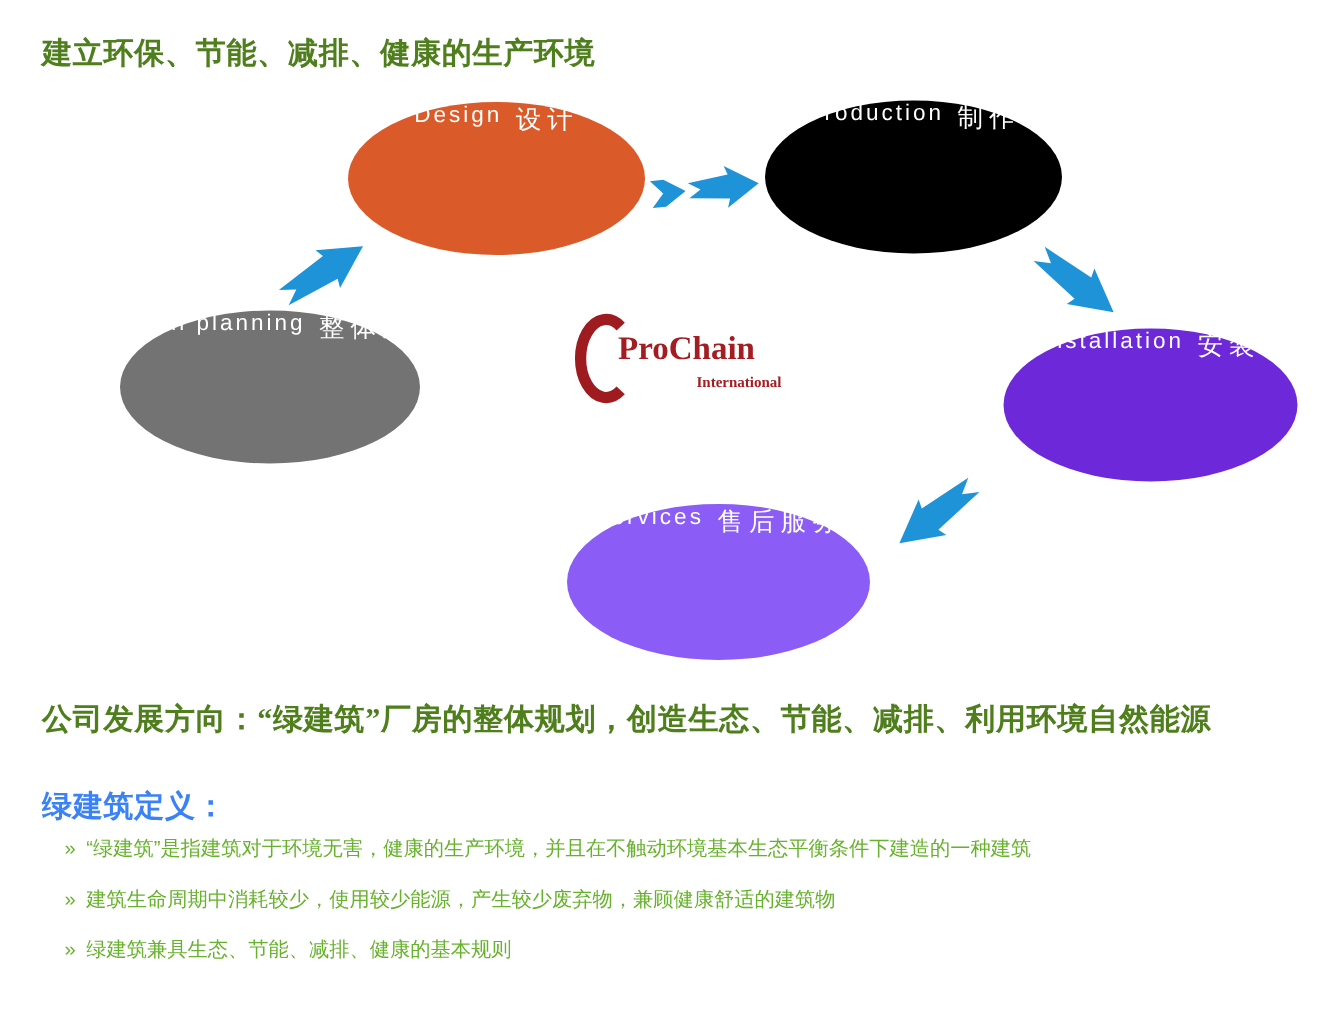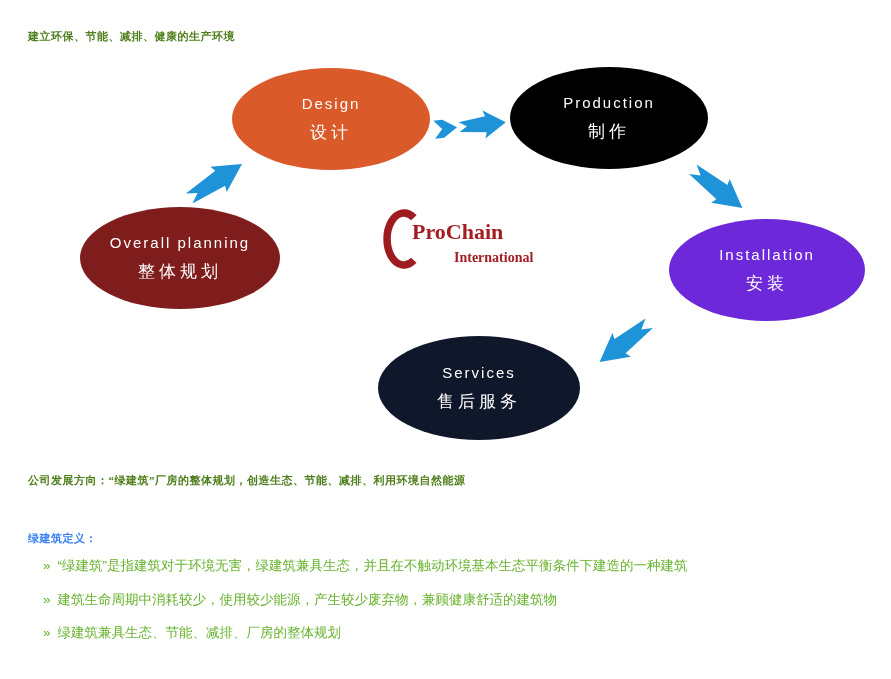--- a/index.html
+++ b/index.html
@@ -1,57 +1,57 @@
 <!DOCTYPE html>
 <html><head>
 <meta charset="utf-8">
 <style>
   html,body{margin:0;padding:0;background:#ffffff;}
   body{width:891px;height:679px;position:relative;overflow:hidden;
        font-family:"Liberation Sans","DejaVu Sans",sans-serif;}
   .abs{position:absolute;}
-  .heading{font-weight:bold;font-size:11px;line-height:20px;letter-spacing:0.5px;font-family:Liberation Serif, serif;}
-  .node{position:absolute;border-radius:50%;display:flex;flex-direction:column;
-        align-items:center;justify-content:center;gap:9px;color:#ffffff;text-align:center;}
+  .heading{font-weight:bold;font-size:20px;line-height:20px;letter-spacing:0.5px;font-family:Liberation Serif, serif;}
+  .node{position:absolute;border-radius:50%;display:flex;flex-direction:row;
+        align-items:flex-start;justify-content:center;gap:9px;color:#ffffff;text-align:center;}
   .node-en{font-size:15px;letter-spacing:2px;white-space:nowrap;}
   .node-zh{font-size:17px;letter-spacing:4px;white-space:nowrap;}
   .arrow-svg{position:absolute;overflow:visible;}
   .logo-name{position:absolute;font-family:"Liberation Serif","DejaVu Serif",serif;
              font-weight:bold;font-size:22px;white-space:nowrap;}
   .logo-sub{position:absolute;font-family:"Liberation Serif","DejaVu Serif",serif;
-            font-weight:bold;font-size:14px;text-align:right;}
+            font-weight:bold;font-size:10px;text-align:right;}
   .bullet-row{position:absolute;font-size:13.5px;line-height:17px;white-space:nowrap;}
   .bullet-marker{display:inline-block;margin-right:7px;font-size:13.5px;}
 </style>
 </head>
 <body>
 
 <div class="abs heading" style="left: 28px; top: 26px; color: rgb(79, 126, 28);">建立环保、节能、减排、健康的生产环境</div>
 
-<div class="node" style="left: 80px; top: 207px; width: 200px; height: 102px; background: #7f1d1d;">
+<div class="node" style="left: 80px; top: 207px; width: 200px; height: 102px; background: #737373;">
   <div class="node-en">Overall planning</div>
   <div class="node-zh">整体规划</div>
 </div>
 
 <div class="node" style="left: 232px; top: 68px; width: 198px; height: 102px; background: rgb(219, 90, 42);">
   <div class="node-en">Design</div>
   <div class="node-zh">设计</div>
 </div>
 
 <div class="node" style="left: 510px; top: 67px; width: 198px; height: 102px; background: #000000;">
   <div class="node-en">Production</div>
   <div class="node-zh">制作</div>
 </div>
 
 <div class="node" style="left: 669px; top: 219px; width: 196px; height: 102px; background: #6d28d9;">
   <div class="node-en">Installation</div>
   <div class="node-zh">安装</div>
 </div>
 
-<div class="node" style="left: 378px; top: 336px; width: 202px; height: 104px; background: #0f172a;">
+<div class="node" style="left: 378px; top: 336px; width: 202px; height: 104px; background: #8b5cf6;">
   <div class="node-en">Services</div>
   <div class="node-zh">售后服务</div>
 </div>
 
 <svg class="arrow-svg" style="left:184px;top:165px;transform:rotate(-33deg);" width="64" height="32" viewBox="0 0 64 32">
   <polygon points="0,10 37,7 35,1 63,16 35,31 37,25 0,22 10,16" fill="#1F93D8"></polygon>
 </svg>
 
 <svg class="arrow-svg" style="left:433px;top:110px;transform:rotate(-6deg);" width="74" height="32" viewBox="0 0 74 32">
   <polygon points="1,7 10,7 24,16 10,25 1,25 9,16" fill="#1F93D8"></polygon>
@@ -72,22 +72,22 @@
   </svg>
   <div class="logo-name" style="left: 32px; top: 14px; color: rgb(163, 29, 34);">ProChain</div>
   <div class="logo-sub" style="left: 74px; top: 45px; width: 67px; color: rgb(163, 29, 34);">International</div>
 </div>
 
 <div class="abs heading" style="left: 28px; top: 470px; color: rgb(79, 126, 28);">公司发展方向：“绿建筑”厂房的整体规划，创造生态、节能、减排、利用环境自然能源</div>
 
 <div class="abs heading" style="left: 28px; top: 528px; color: #3b82f6;">绿建筑定义：</div>
 
 <div class="bullet-row" style="left: 43px; top: 557px; color: rgb(103, 178, 44);">
-  <span class="bullet-marker">»</span><span>“绿建筑”是指建筑对于环境无害，绿建筑兼具生态，并且在不触动环境基本生态平衡条件下建造的一种建筑</span>
+  <span class="bullet-marker">»</span><span>“绿建筑”是指建筑对于环境无害，健康的生产环境，并且在不触动环境基本生态平衡条件下建造的一种建筑</span>
 </div>
 
 <div class="bullet-row" style="left: 43px; top: 591px; color: rgb(103, 178, 44);">
   <span class="bullet-marker">»</span><span>建筑生命周期中消耗较少，使用较少能源，产生较少废弃物，兼顾健康舒适的建筑物</span>
 </div>
 
 <div class="bullet-row" style="left: 43px; top: 624px; color: rgb(103, 178, 44);">
-  <span class="bullet-marker">»</span><span>绿建筑兼具生态、节能、减排、厂房的整体规划</span>
+  <span class="bullet-marker">»</span><span>绿建筑兼具生态、节能、减排、健康的基本规则</span>
 </div>
 
 </body></html>

